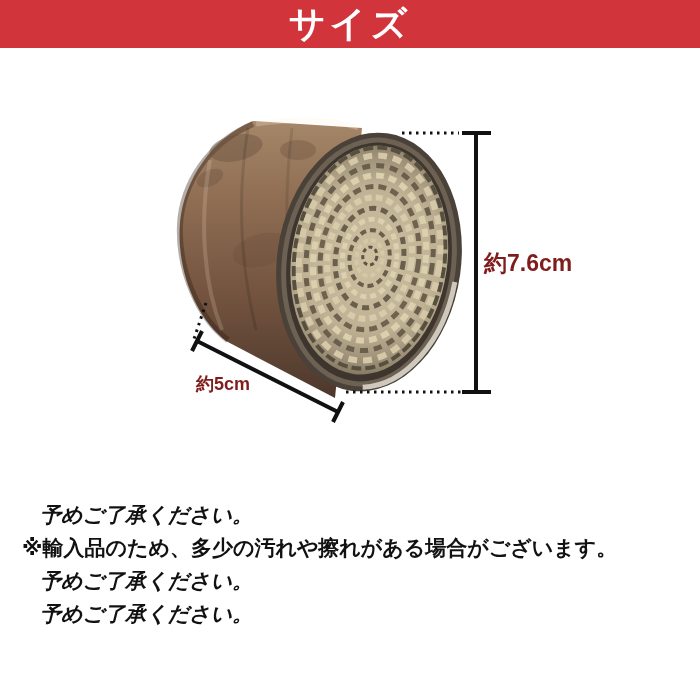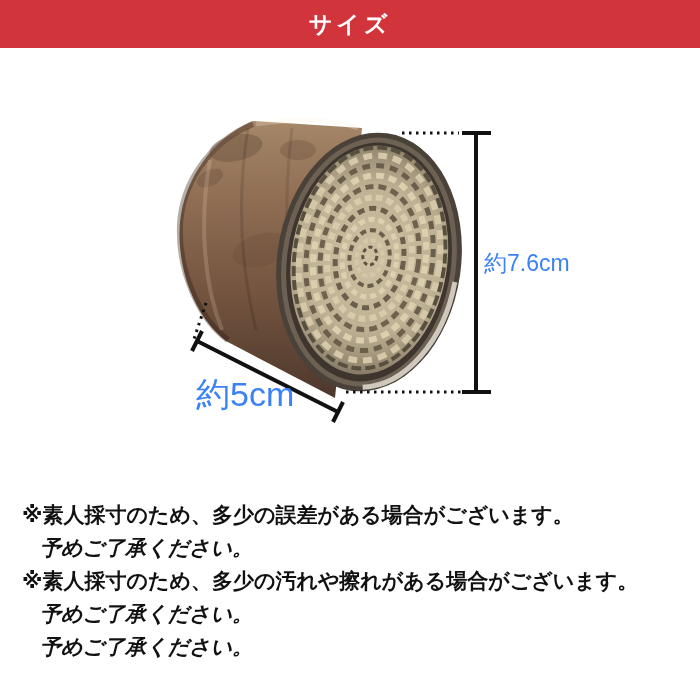--- a/index.html
+++ b/index.html
@@ -5,29 +5,29 @@
   html,body{margin:0;padding:0;}
   body{
     width:700px;height:700px;position:relative;background:#ffffff;overflow:hidden;
     font-family:"Liberation Sans","DejaVu Sans",sans-serif;
   }
   .banner{
     position:absolute;left:0;top:0;width:700px;height:48px;
     background:#d1343a;display:flex;align-items:center;justify-content:center;
   }
   .banner-title{
-    color:#ffffff;font-size:23px;font-weight:700;letter-spacing:4px;line-height:48px;
+    color:#ffffff;font-size:36px;font-weight:700;letter-spacing:4px;line-height:48px;
   }
   .diagram{position:absolute;left:0;top:0;width:700px;height:700px;}
   .diagram svg{position:absolute;left:0;top:0;}
   .dim-label{
-    position:absolute;color:#3b82f6;font-weight:400;white-space:nowrap;
+    position:absolute;color:#7f1d1d;font-weight:700;white-space:nowrap;
   }
   .dim-label.height{left:484px;top:248px;font-size:23px;}
-  .dim-label.length{left:196px;top:372px;font-size:34px;}
+  .dim-label.length{left:196px;top:372px;font-size:18px;}
   .notes{
     position:absolute;left:22px;top:498px;width:668px;color:#111111;
     font-size:21px;font-weight:700;line-height:33px;
   }
   .notes p{margin:0;}
   .note-line2{text-indent:18px;font-style:italic;}
 </style>
 </head>
 <body>
 
@@ -110,23 +110,22 @@
       </g>
     </g>
   </svg>
 
   <div class="dim-label height">約7.6cm</div>
   <div class="dim-label length">約5cm</div>
 </div>
 
 <div class="notes">
   <div>
-    <p class="note-line1">※素人採寸のため、多少の誤差がある場合がございます。</p>
     <p class="note-line2">予めご了承ください。</p>
   </div>
   <div>
-    <p class="note-line1">※素人採寸のため、多少の汚れや擦れがある場合がございます。</p>
+    <p class="note-line1">※輸入品のため、多少の汚れや擦れがある場合がございます。</p>
     <p class="note-line2">予めご了承ください。</p>
   </div>
   <div>
     <p class="note-line2">予めご了承ください。</p>
   </div>
 </div>
 
 </body></html>

